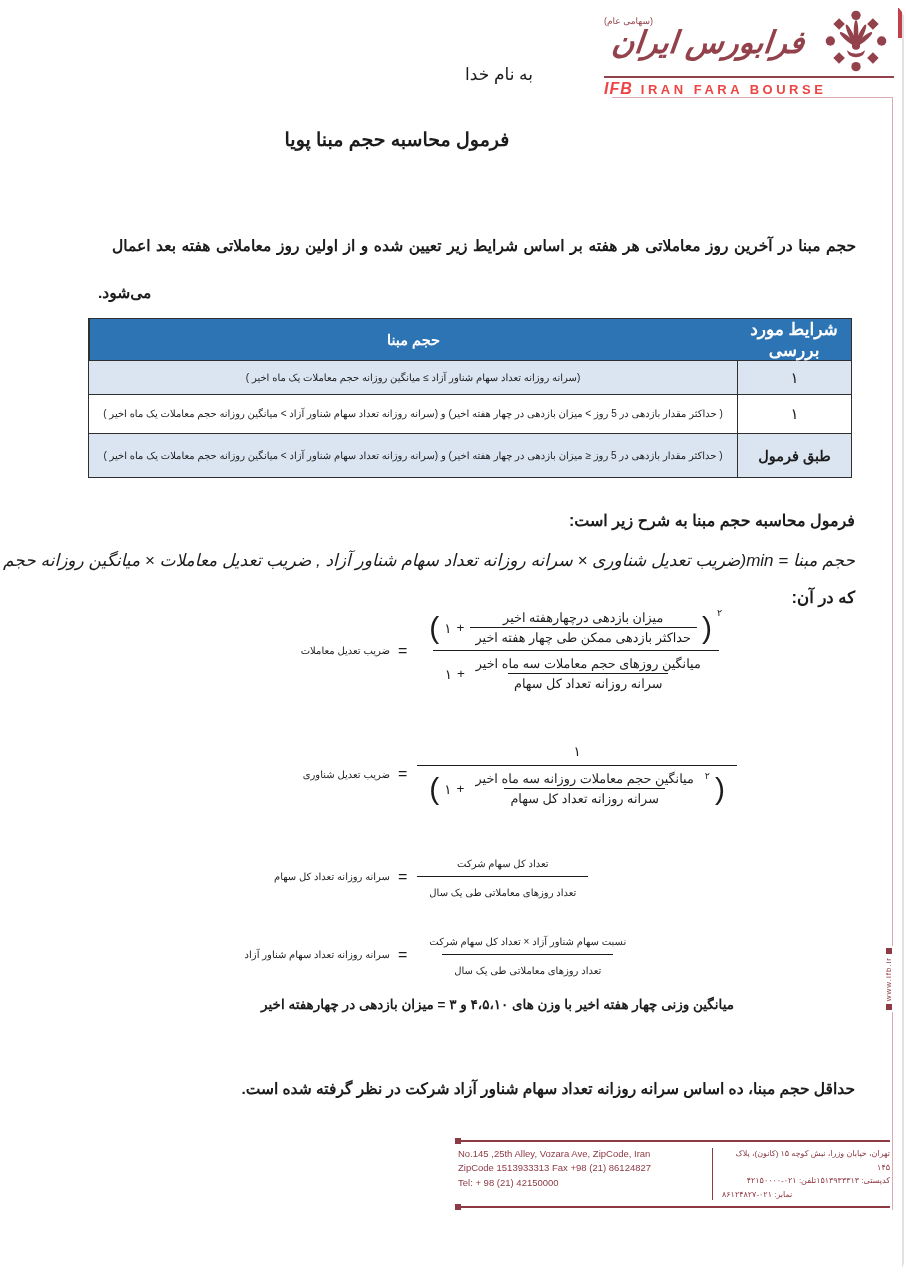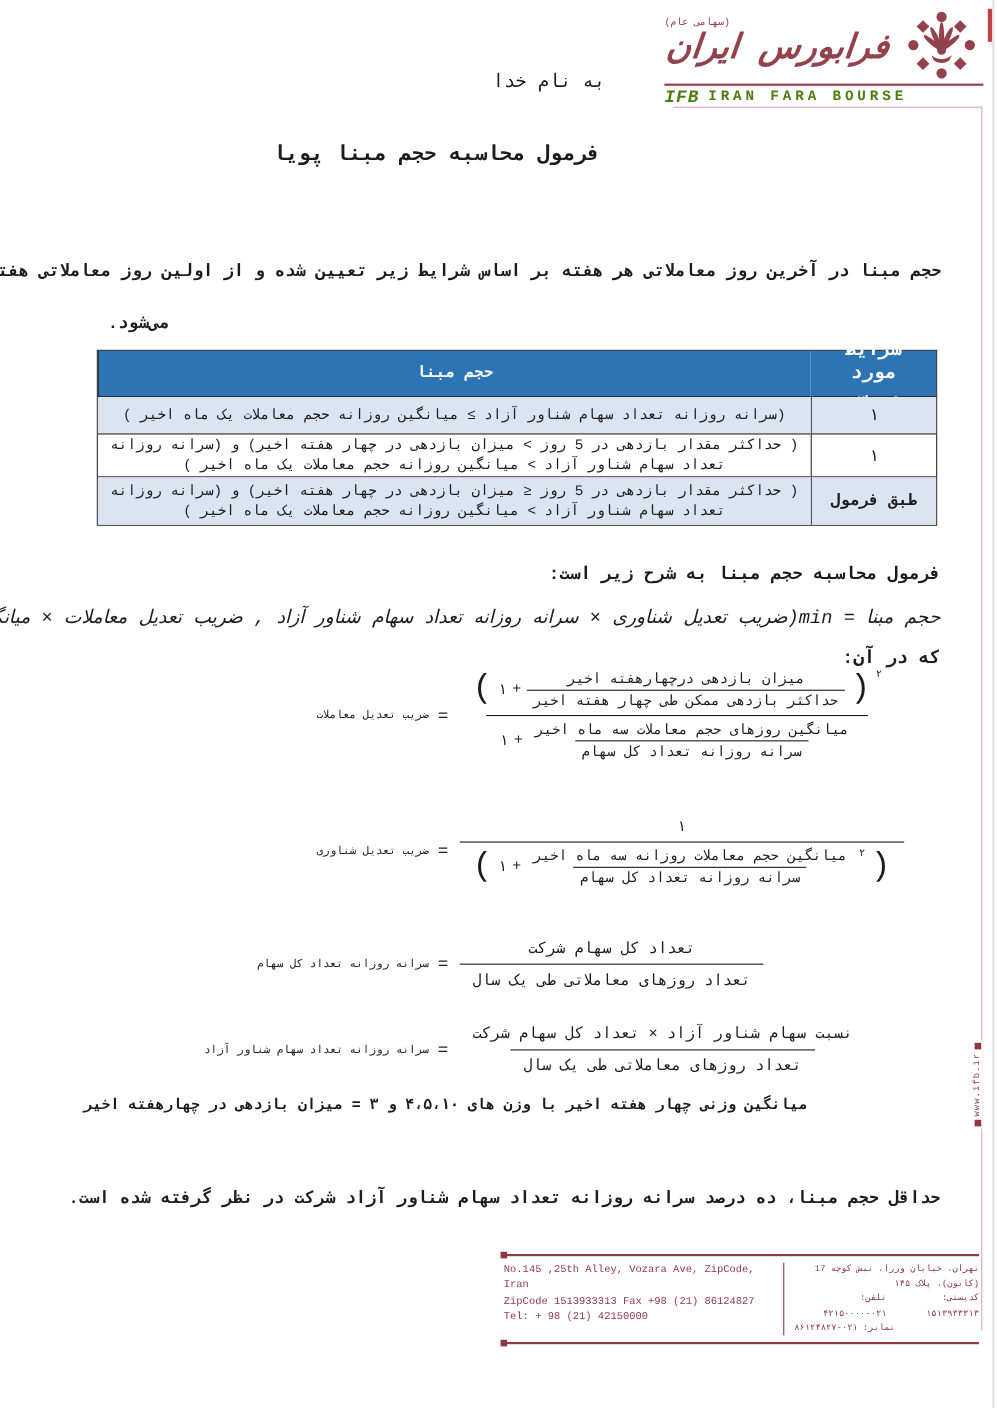--- a/index.html
+++ b/index.html
@@ -1,31 +1,31 @@
 <!DOCTYPE html>
 <html><head>
 <meta charset="utf-8">
 <style>
   html,body{margin:0;padding:0;background:#ffffff;}
   #page{
     position:relative;width:906px;height:1280px;background:#ffffff;overflow:hidden;
-    font-family:Liberation Mono, monospace;color:#1c1c1c;
+    font-family:Liberation Sans, sans-serif;color:#1c1c1c;border-radius:26px;
   }
   
   .logo-block{position:absolute;top:6px;right:12px;width:290px;height:92px;}
   .logo-sub{position:absolute;top:10px;left:0;font-size:9px;color:#93424c;direction:rtl;}
   .logo-farsi{
     position:absolute;top:18px;right:86px;width:200px;text-align:center;
     font-size:31px;font-weight:700;font-style:italic;color:#93424c;transform:skewX(-6deg);
     white-space:nowrap;direction:rtl;
   }
   .logo-emblem{position:absolute;top:0;right:0;width:76px;height:70px;}
   .logo-latin{
-    position:absolute;bottom:0;left:0;right:0;display:flex;align-items:flex-start;gap:8px;
-    border-top:2.5px solid #93424c;padding-top:2px;color:#4d7c0f;
+    position:absolute;bottom:0;left:0;right:0;display:flex;align-items:center;gap:8px;
+    border-top:2.5px solid #93424c;padding-top:2px;color:#ef4444;
   }
   .logo-ifb{font-weight:900;font-size:16px;letter-spacing:1px;font-style:italic;}
   .logo-name{font-weight:700;font-size:13px;letter-spacing:3.5px;white-space:nowrap;}
   .corner-mark{position:absolute;top:8px;left:898px;width:4px;height:30px;background:#c2404a;}
   
   .rule-under-logo{position:absolute;top:97px;left:612px;width:281px;height:1px;background:#dcaab2;}
   .right-rule{position:absolute;top:97px;left:892px;width:1px;height:1113px;background:#dcaab2;}
   .page-edge{position:absolute;top:0;left:902px;width:2px;height:1280px;background:#e3e1e1;}
   .site-vert{position:absolute;top:946px;left:884px;display:flex;flex-direction:column;align-items:center;gap:3px;background:#fff;padding:2px 0;}
   .site-sq{width:6px;height:6px;background:#8e3a44;}
@@ -43,40 +43,40 @@
     display:grid;grid-template-columns:114px 1fr;grid-template-rows:42px 34px 39px 43px;
     border:1.3px solid #2f2f2f;box-sizing:border-box;
   }
   .ct-cell{display:flex;align-items:center;justify-content:center;border-bottom:1.2px solid #2f2f2f;box-sizing:border-box;padding:0 8px;text-align:center;}
   .ct-last{border-bottom:none;}
   .ct-val{border-left:1.2px solid #2f2f2f;}
   .ct-head{background:#2d74b5;color:#ffffff;font-weight:700;}
   .ct-head-cond{font-size:17px;}
   .ct-head-val{font-size:14.5px;}
   .ct-alt{background:#dbe5f1;}
-  .ct-cond{font-size:13px;line-height:1.35;}
+  .ct-cond{font-size:10px;line-height:1.35;}
   .ct-num{font-size:15px;}
   .ct-bold{font-weight:700;font-size:14.5px;}
   
   .lead{position:absolute;top:511px;right:51px;direction:rtl;font-size:16px;font-weight:600;}
   .minline{position:absolute;top:550px;right:51px;direction:rtl;font-size:17px;font-style:italic;font-weight:500;white-space:nowrap;}
   .where{position:absolute;top:588px;right:51px;direction:rtl;font-size:16.5px;font-weight:600;margin-left:16px;}
   .eq{position:absolute;left:150px;display:flex;align-items:center;direction:ltr;}
   .eq-label{width:240px;text-align:right;direction:rtl;font-size:10px;white-space:nowrap;}
   .eq-sign{margin:0 10px 0 8px;font-size:16px;}
   .frac{display:inline-flex;flex-direction:column;align-items:center;}
   .fr-top{padding:0 12px 5px;}
   .fr-bot{border-top:1.5px solid #1c1c1c;padding:5px 12px 0;}
   .expr{display:inline-flex;align-items:center;gap:5px;direction:ltr;font-size:13.5px;}
   .ifrac{display:inline-flex;flex-direction:column;align-items:center;font-size:12.8px;}
   .ifrac .t{padding:0 6px 2px;direction:rtl;white-space:nowrap;}
   .ifrac .b{border-top:1.3px solid #1c1c1c;padding:2px 6px 0;direction:rtl;white-space:nowrap;}
   .paren{font-size:30px;font-weight:300;line-height:0.9;}
   .sup{font-size:9.5px;position:relative;top:-15px;}
-  .plain{font-size:14px;direction:rtl;white-space:nowrap;}
+  .plain{font-size:10px;direction:rtl;white-space:nowrap;}
   .weights{position:absolute;top:996px;right:172px;direction:rtl;font-size:13.5px;font-weight:600;white-space:nowrap;}
   .closing{position:absolute;top:1080px;right:51px;direction:rtl;font-size:15.5px;font-weight:700;white-space:nowrap;}
   
   .footer{position:absolute;top:1140px;left:458px;width:432px;}
   .f-rule{height:2px;background:#8e3a44;position:relative;}
   .f-sq{position:absolute;left:-3px;top:-2px;width:6px;height:6px;background:#8e3a44;}
   .f-body{display:flex;align-items:stretch;padding:5px 0;}
   .f-en{flex:1;color:#8e3a44;font-size:9.5px;line-height:1.5;direction:ltr;}
   .f-div{width:1.5px;background:#8e3a44;margin:1px 9px;}
   .f-fa{width:168px;color:#8e3a44;font-size:8px;line-height:1.7;direction:rtl;text-align:right;}
@@ -220,35 +220,35 @@
     <span class="eq-label">سرانه روزانه تعداد سهام شناور آزاد</span>
     <span class="eq-sign">=</span>
     <span class="frac">
       <span class="fr-top"><span class="plain">نسبت سهام شناور آزاد  ×  تعداد کل سهام شرکت</span></span>
       <span class="fr-bot"><span class="plain">تعداد روزهای معاملاتی طی یک سال</span></span>
     </span>
   </div>
 
   <div class="weights">میانگین وزنی چهار هفته اخیر با وزن های ۴،۵،۱۰ و ۳ = میزان بازدهی در چهارهفته اخیر</div>
 
-  <div class="closing">حداقل حجم مبنا، ده درصد سرانه روزانه تعداد سهام شناور آزاد شرکت در نظر گرفته شده است.</div>
+  <div class="closing">حداقل حجم مبنا، ده اساس سرانه روزانه تعداد سهام شناور آزاد شرکت در نظر گرفته شده است.</div>
 
   <div class="footer">
     <div class="f-rule">
         <span class="f-sq"></span>
       </div>
     <div class="f-body">
       <div class="f-en">
         <div>No.145 ,25th Alley, Vozara Ave, ZipCode, Iran</div>
         <div>ZipCode 1513933313   Fax +98 (21) 86124827</div>
         <div>Tel: + 98 (21) 42150000</div>
       </div>
       <div class="f-div"></div>
       <div class="f-fa">
-        <div>تهران، خیابان وزرا، نبش کوچه 17 (کانون)، پلاک ۱۴۵</div>
+        <div>تهران، خیابان وزرا، نبش کوچه ۱۵ (کانون)، پلاک ۱۴۵</div>
         <div class="f-fa-row">
           <span>تلفن: ۰۲۱-۴۲۱۵۰۰۰۰</span>
           <span>کدپستی: ۱۵۱۳۹۳۳۳۱۳</span>
         </div>
         <div class="f-fa-left">نمابر: ۰۲۱-۸۶۱۲۴۸۲۷</div>
       </div>
     </div>
     <div class="f-rule">
         <span class="f-sq"></span>
       </div>

